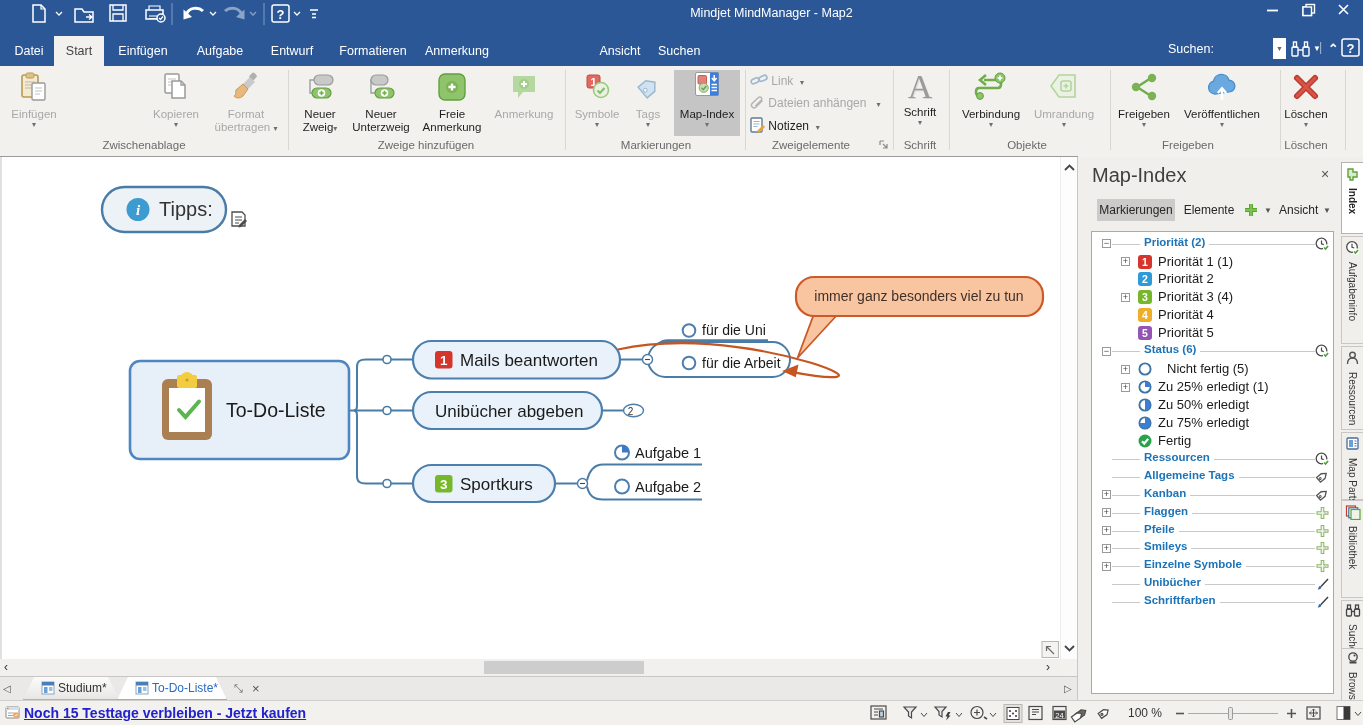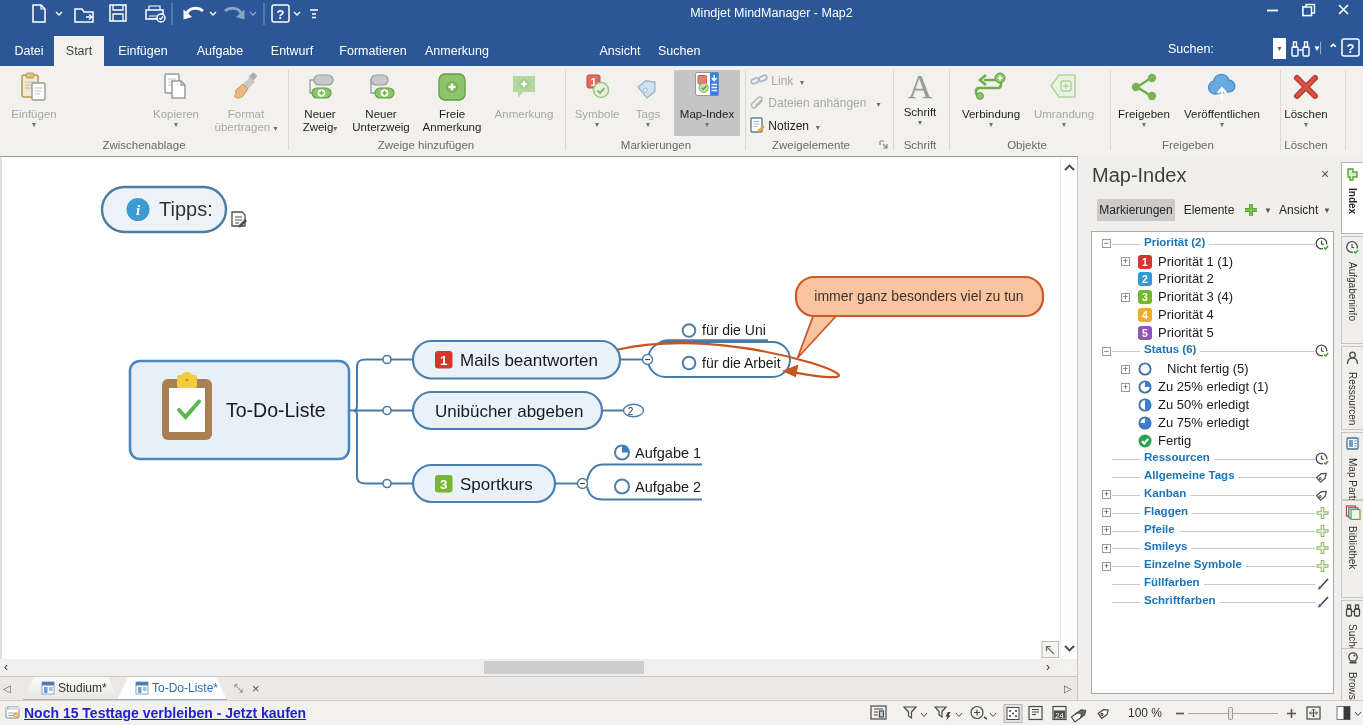--- a/index.html
+++ b/index.html
@@ -524,21 +524,21 @@
           <path d="M8.8 5.7 l3 3" stroke="#aaa" stroke-width="0.8"></path>
         </svg>
       <div class="tline" style="top:334.3px;"></div>
       <div class="pm" style="left:10px;top:329.8px;">+</div>
       <div class="cat" style="left:48px;top:326.3px;">Einzelne Symbole</div>
       <svg class="ticon" style="left:223px;top:327.29999999999995px;" width="14" height="14" viewBox="0 0 14 14">
           <path d="M6.2 1.5 h2.6 v4.2 h4.2 v2.6 h-4.2 v4.2 h-2.6 v-4.2 h-4.2 v-2.6 h4.2 z" fill="#f2f7ec" stroke="#8fb968" stroke-width="1.1"></path>
           <path d="M8.8 5.7 l3 3" stroke="#aaa" stroke-width="0.8"></path>
         </svg>
       <div class="tline" style="top:352.3px;"></div>
-      <div class="cat" style="left:48px;top:344.3px;">Füllfarben</div>
+      <div class="cat" style="left:48px;top:344.3px;">Unibücher</div>
       <svg class="ticon" style="left:223px;top:345.29999999999995px;" width="14" height="14" viewBox="0 0 14 14">
           <path d="M12.5 1.5 l1 1 -7 7.5 -1.5 -0.5 z" fill="#3a3a3a"></path>
           <path d="M4.5 9 l1.8 0.8 c0.3 1.5 -1.2 3 -3.8 2.8 c1 -0.8 0.8 -2 2 -3.6 z" fill="#3465a4"></path>
         </svg>
       <div class="tline" style="top:370.2px;"></div>
       <div class="cat" style="left:48px;top:362.2px;">Schriftfarben</div>
       <svg class="ticon" style="left:223px;top:363.20000000000005px;" width="14" height="14" viewBox="0 0 14 14">
           <path d="M12.5 1.5 l1 1 -7 7.5 -1.5 -0.5 z" fill="#3a3a3a"></path>
           <path d="M4.5 9 l1.8 0.8 c0.3 1.5 -1.2 3 -3.8 2.8 c1 -0.8 0.8 -2 2 -3.6 z" fill="#3465a4"></path>
         </svg>

